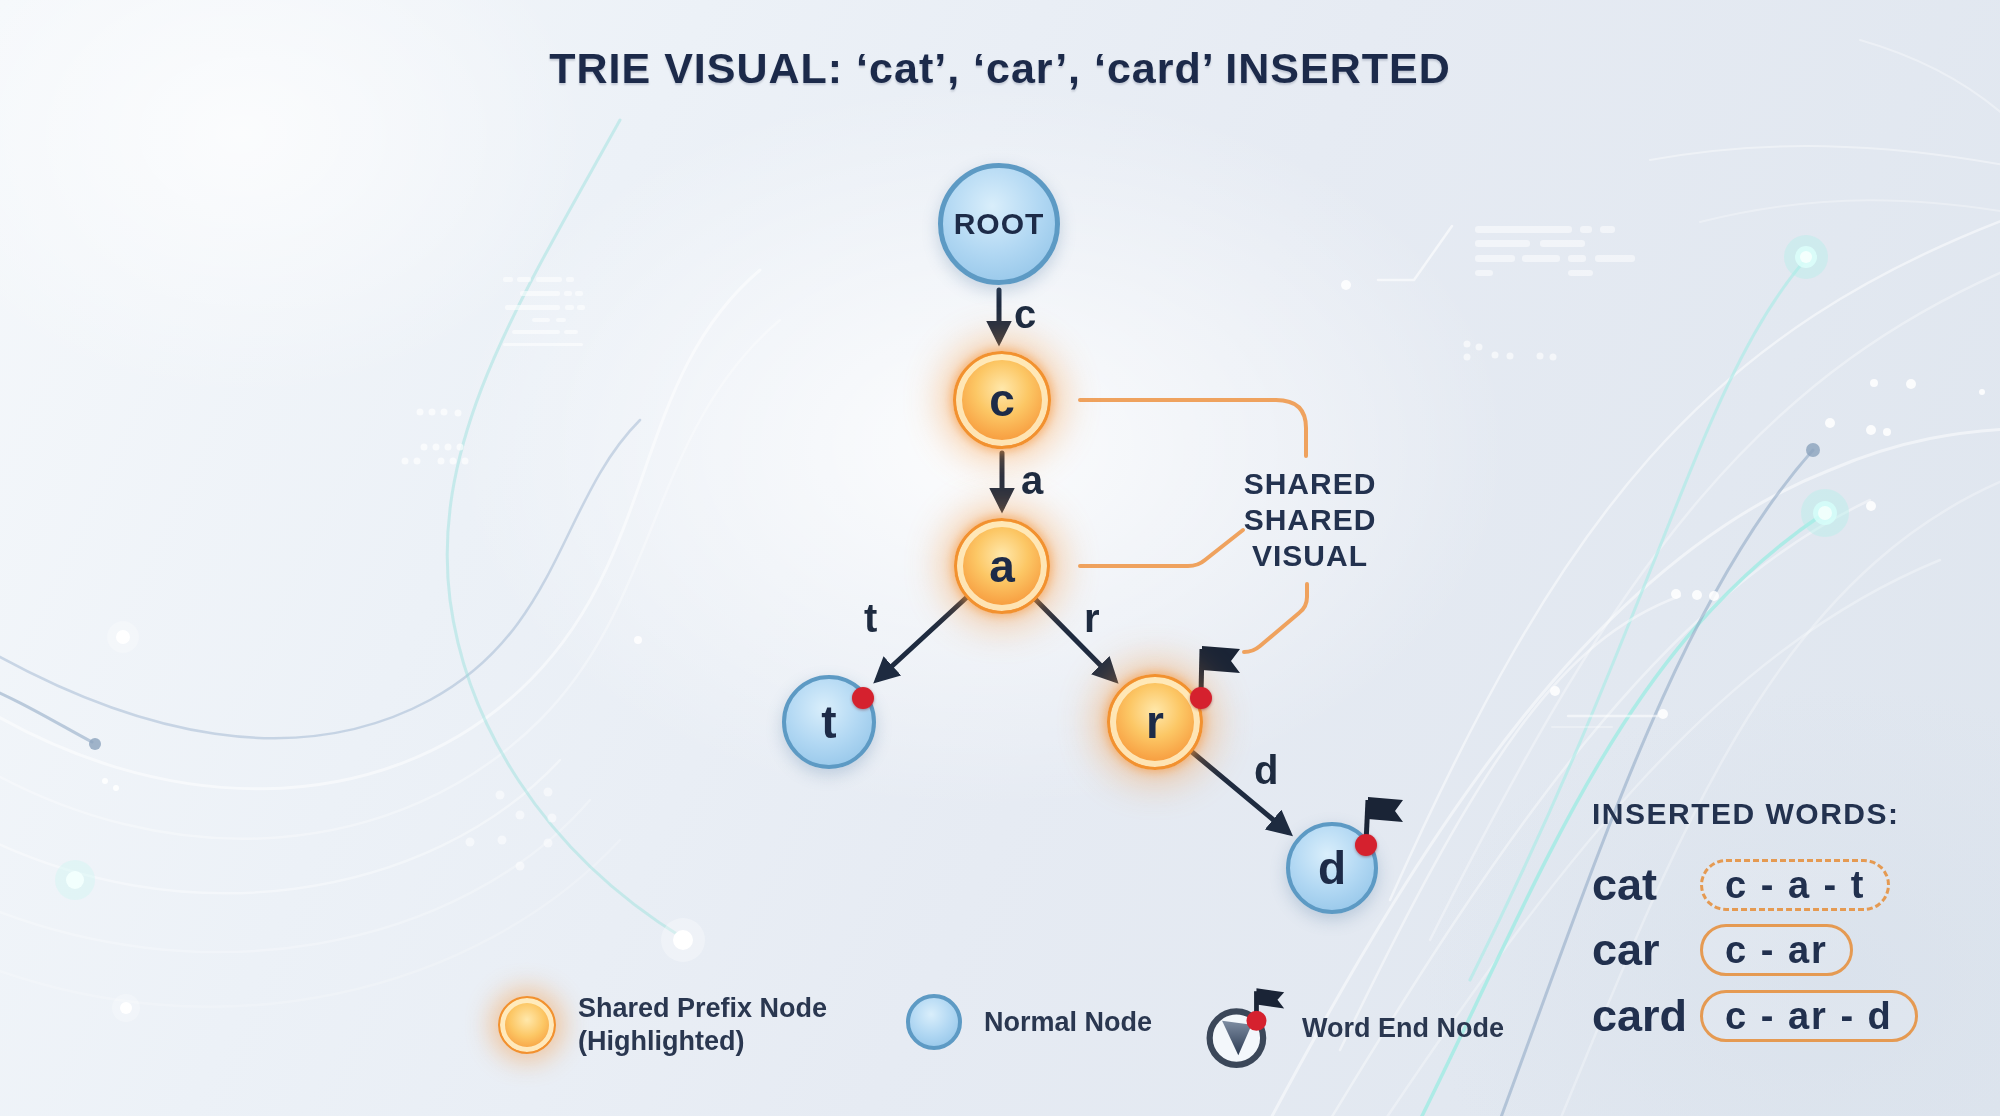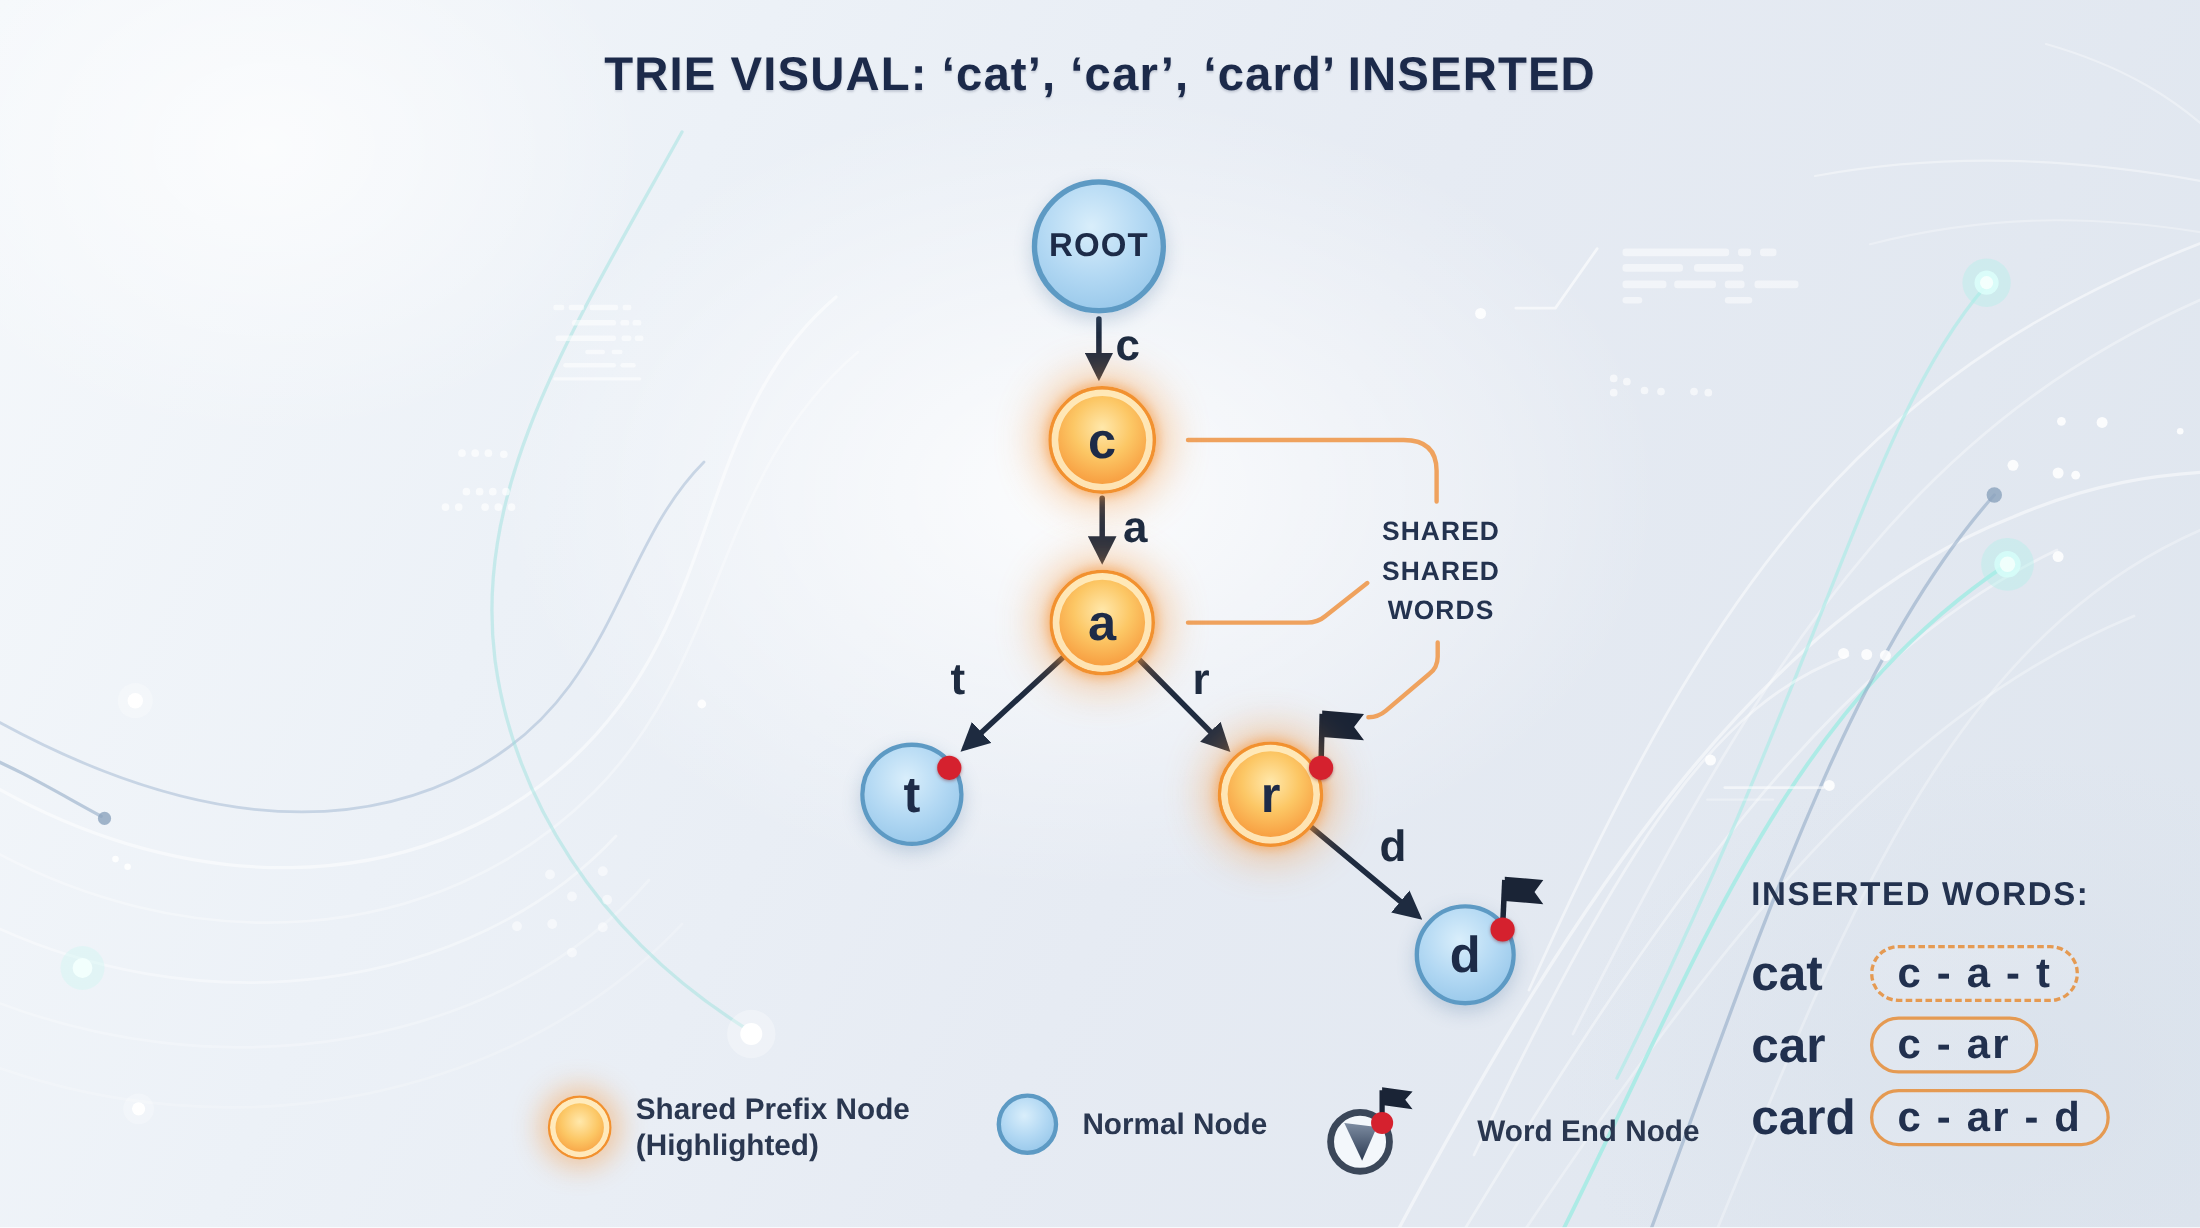--- a/index.html
+++ b/index.html
@@ -48,21 +48,21 @@
     position:absolute; font-size:40px; font-weight:bold; color:#1e2b40;
   }
 
   .red-dot {
     position:absolute; width:22px; height:22px; border-radius:50%;
     background:#d5212e; box-shadow:0 1px 3px rgba(120,20,25,0.45);
   }
 
   .callout-text {
     position:absolute; left:1238px; top:466px; width:144px; text-align:center;
-    font-size:24px; font-weight:bold; letter-spacing:1px; line-height:36px; color:#23324f;
+    font-size:30px; font-weight:bold; letter-spacing:1px; line-height:36px; color:#23324f;
   }
 
   .inserted-header {
     position:absolute; left:1592px; top:797px;
     font-size:30px; font-weight:bold; letter-spacing:1.5px; color:#23324f;
   }
   .word-row { position:absolute; left:1592px; height:52px; display:flex; align-items:center; }
   .word-label { font-size:45px; font-weight:bold; color:#21304e; width:108px; }
   .pill {
     height:52px; display:flex; align-items:center; justify-content:center;
@@ -298,21 +298,21 @@
 
   <div class="edge-label" style="left:1014px; top:292px;">c</div>
   <div class="edge-label" style="left:1021px; top:458px;">a</div>
   <div class="edge-label" style="left:864px;  top:596px;">t</div>
   <div class="edge-label" style="left:1084px; top:596px;">r</div>
   <div class="edge-label" style="left:1254px; top:748px;">d</div>
 
   <div class="callout-text">
     <div>SHARED</div>
     <div>SHARED</div>
-    <div>WORDS</div>
+    <div>VISUAL</div>
   </div>
 
   <div class="inserted-header">INSERTED WORDS:</div>
 
   <div class="word-row" style="top:924px;">
     <div class="word-label">car</div>
     <div class="pill pill-solid">c - ar</div>
   </div>
   <div class="word-row" style="top:859px;">
     <div class="word-label">cat</div>
@@ -329,21 +329,21 @@
       <div>Shared Prefix Node</div>
       <div>(Highlighted)</div>
     </div>
   </div>
 
   <div class="legend-item" style="left:906px; top:994px;">
     <div class="legend-circle legend-blue"></div>
     <div class="legend-text">Normal Node</div>
   </div>
 
-  <div class="legend-item" style="left:1202px; top:982px;gap:41px;">
+  <div class="legend-item" style="left:1202px; top:982px;">
     <svg width="86" height="92" viewBox="0 0 90 95">
       <circle cx="36" cy="58" r="28" fill="#f3f7fb" stroke="#3b4759" stroke-width="6.5"></circle>
       <path d="M 21 40 L 52 44 L 38 76 Z" fill="url(#wedgeGrad)"></path>
       <line x1="57" y1="36" x2="57" y2="9" stroke="#1a2436" stroke-width="5"></line>
       <polygon points="57,6 86,10 79,18 86,27 57,23" fill="#1a2436"></polygon>
       <circle cx="57" cy="40" r="10.5" fill="#d5212e"></circle>
     </svg>
     <div class="legend-text" style="margin-left:14px;">Word End Node</div>
   </div>
 

